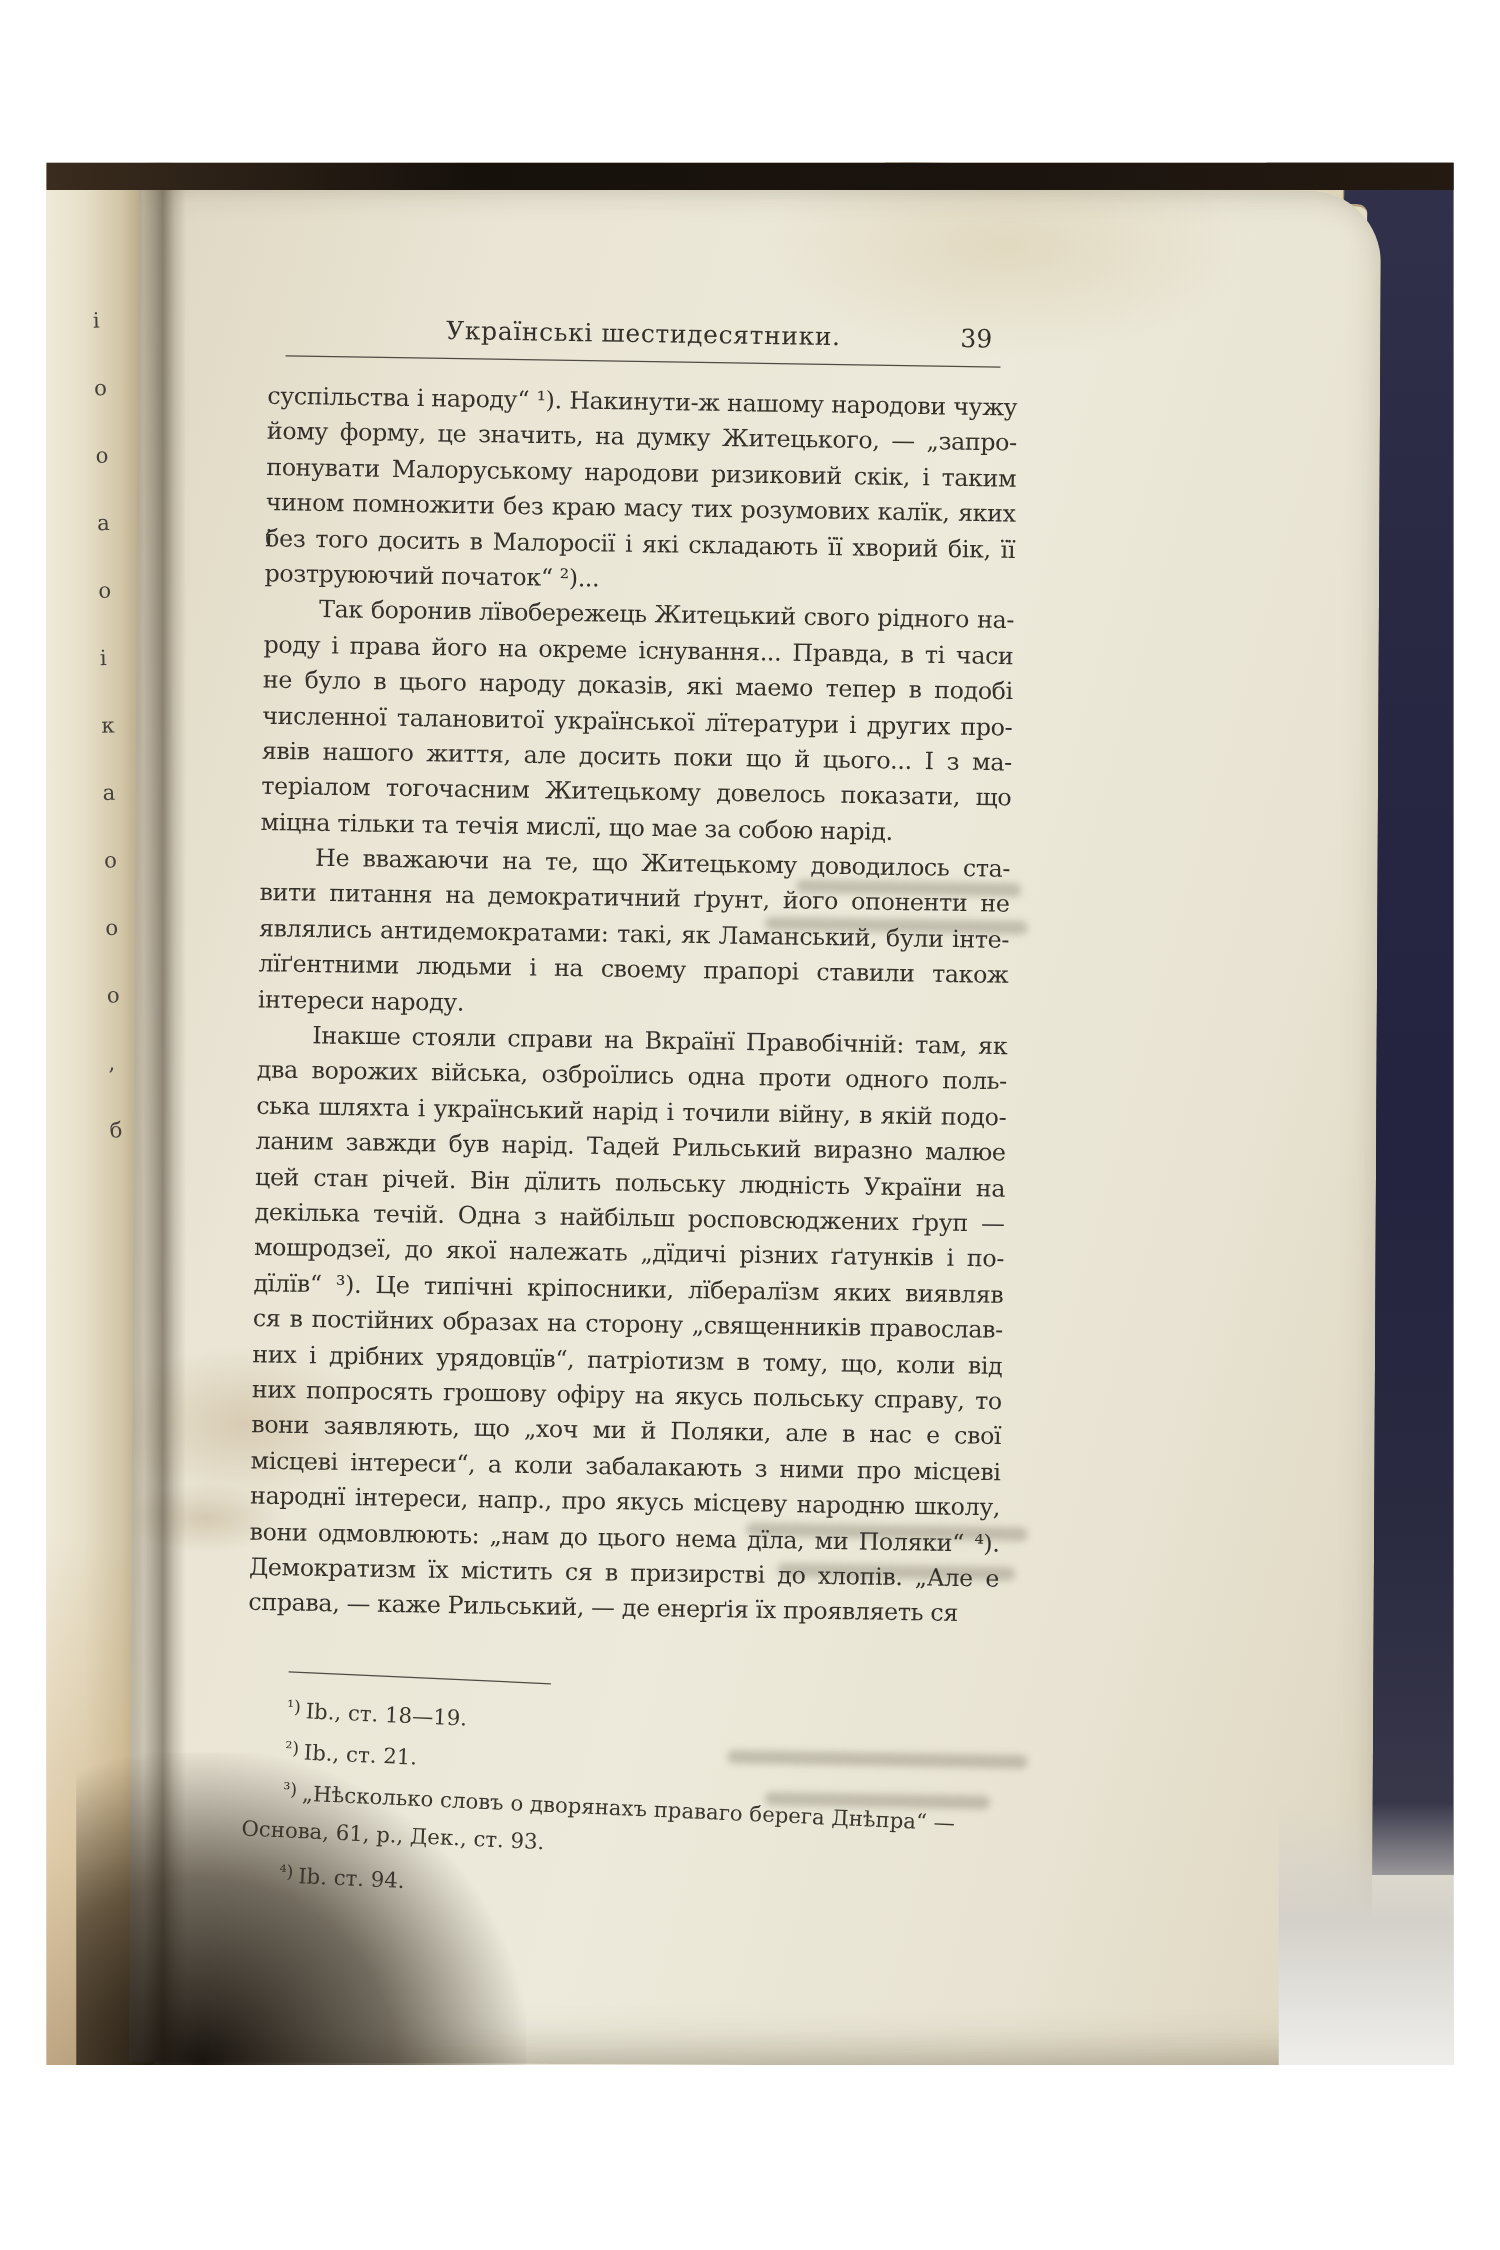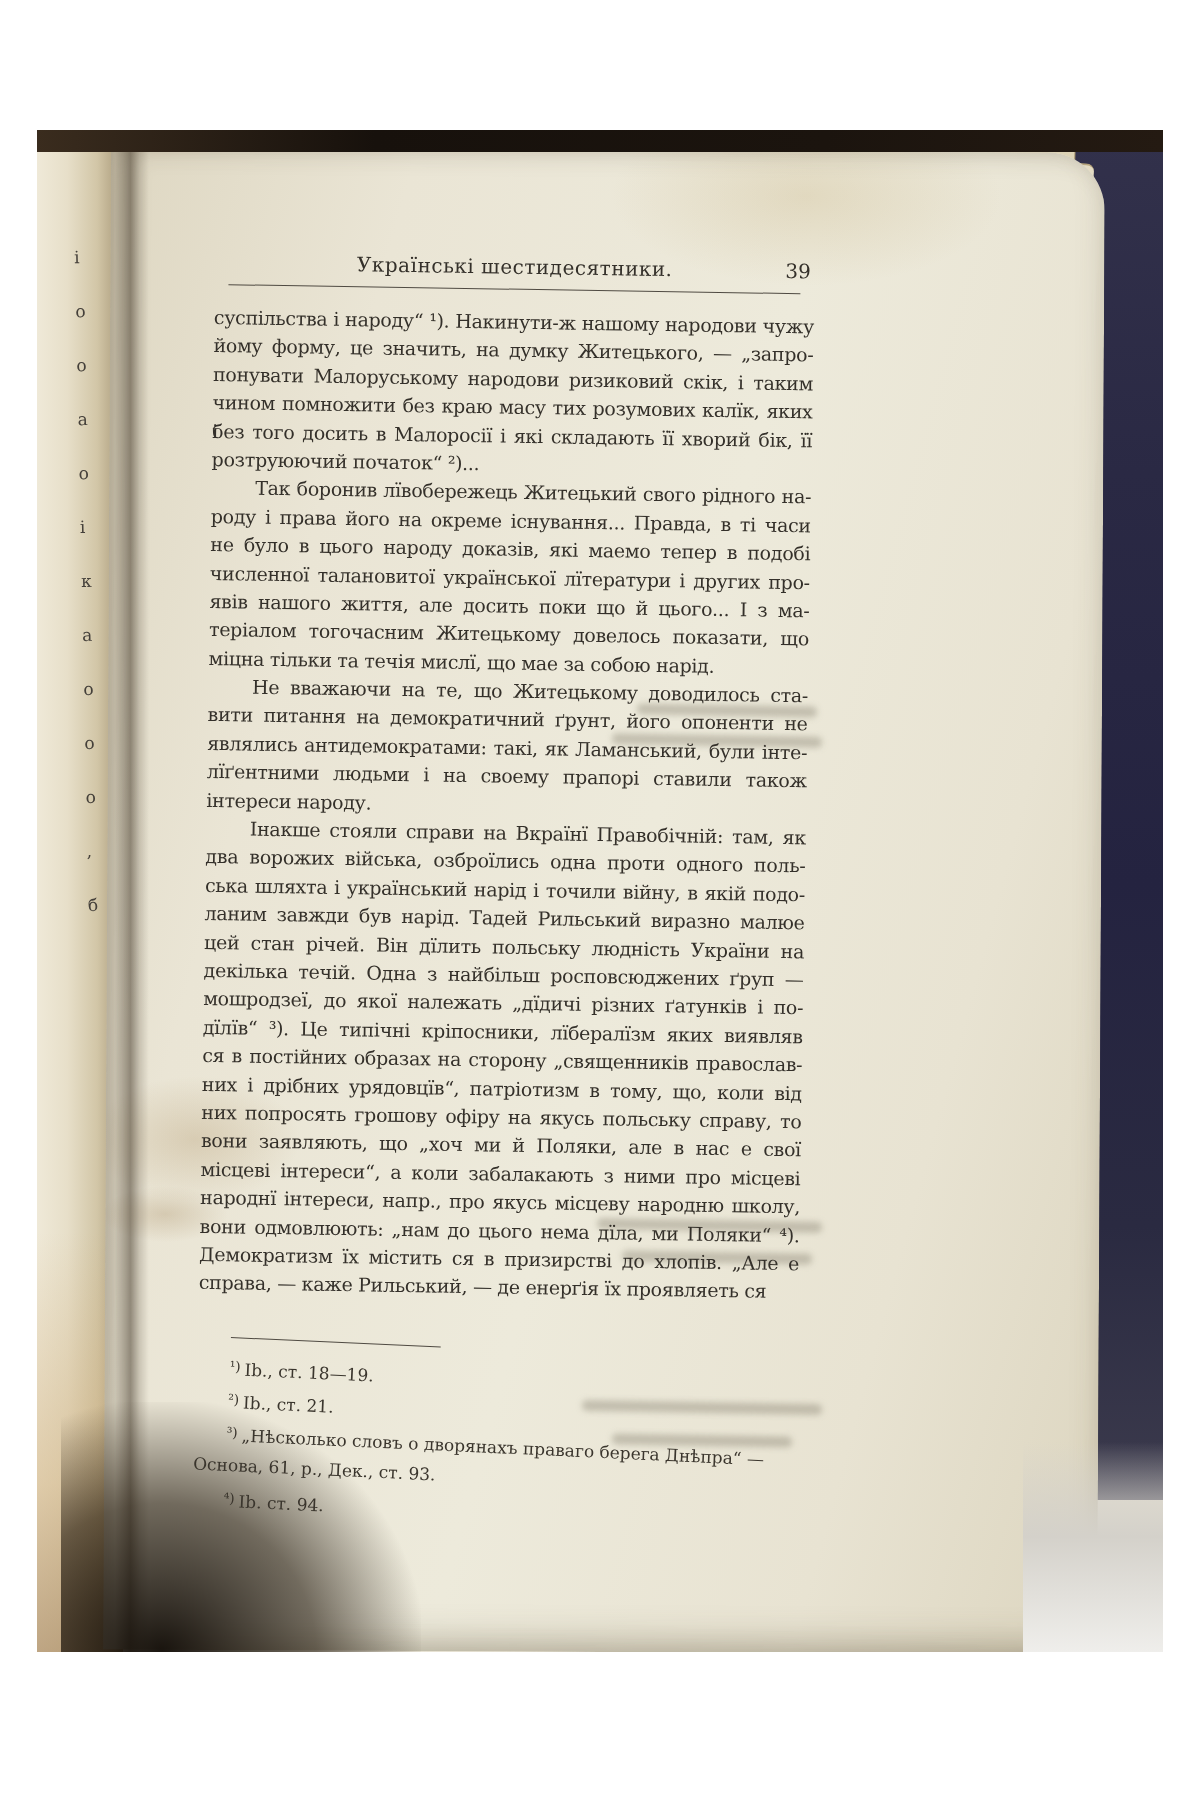--- a/index.html
+++ b/index.html
@@ -77,21 +77,21 @@
       linear-gradient(105deg,#ded7c2 0%,#eae5d5 22%,#edeadb 52%,#e8e3d2 78%,#dcd5bf 100%);
     box-shadow: inset 14px 0 26px rgba(80,65,42,.28), inset 0 -18px 30px rgba(90,75,50,.18);
   }
   
   .text-block {
     position:absolute; left:178px; top:120px; width:600px; z-index:7;
     transform:rotate(.9deg); transform-origin:0 0;
     color:#34302a;
   }
   .hdr { position:relative; height:30px; font-size:20px; text-align:center; letter-spacing:.5px; }
-  .hdr .pageno { position:absolute; right:4px; top:0; letter-spacing:0; }
+  .hdr .pageno { position:absolute; right:21px; top:0; letter-spacing:0; }
   .rule { width:572px; margin:4px 0 0 14px; border-top:1.6px solid #4f4a42; }
   .bodytxt { margin-top:18px; width:600px; font-size:19px; letter-spacing:-.3px; }
   .line {
     display:block; height:28.4px; line-height:28.4px; overflow:visible;
     text-align:justify; text-align-last:justify; box-sizing:border-box; width:100%;
     white-space:normal;
   }
   .line.ind { padding-left:44px; }
   .line.last { text-align-last:left; }
   .footnotes {

